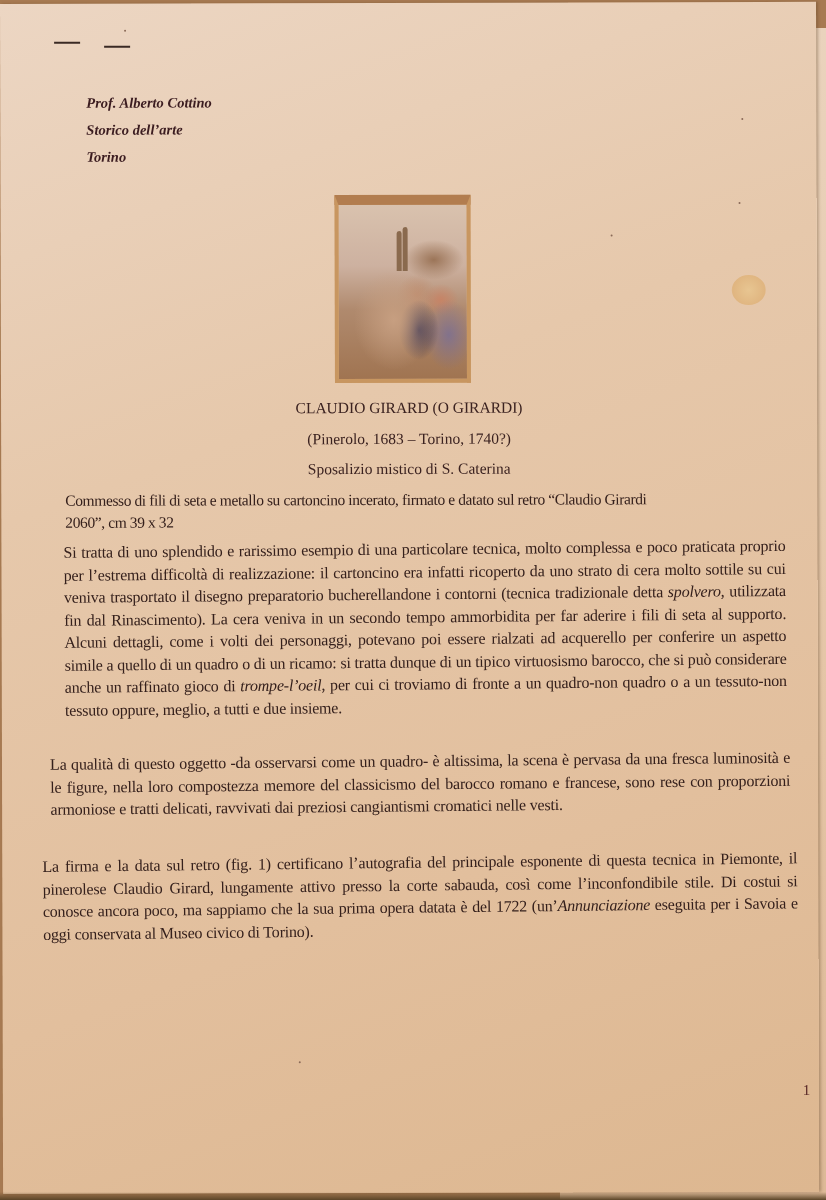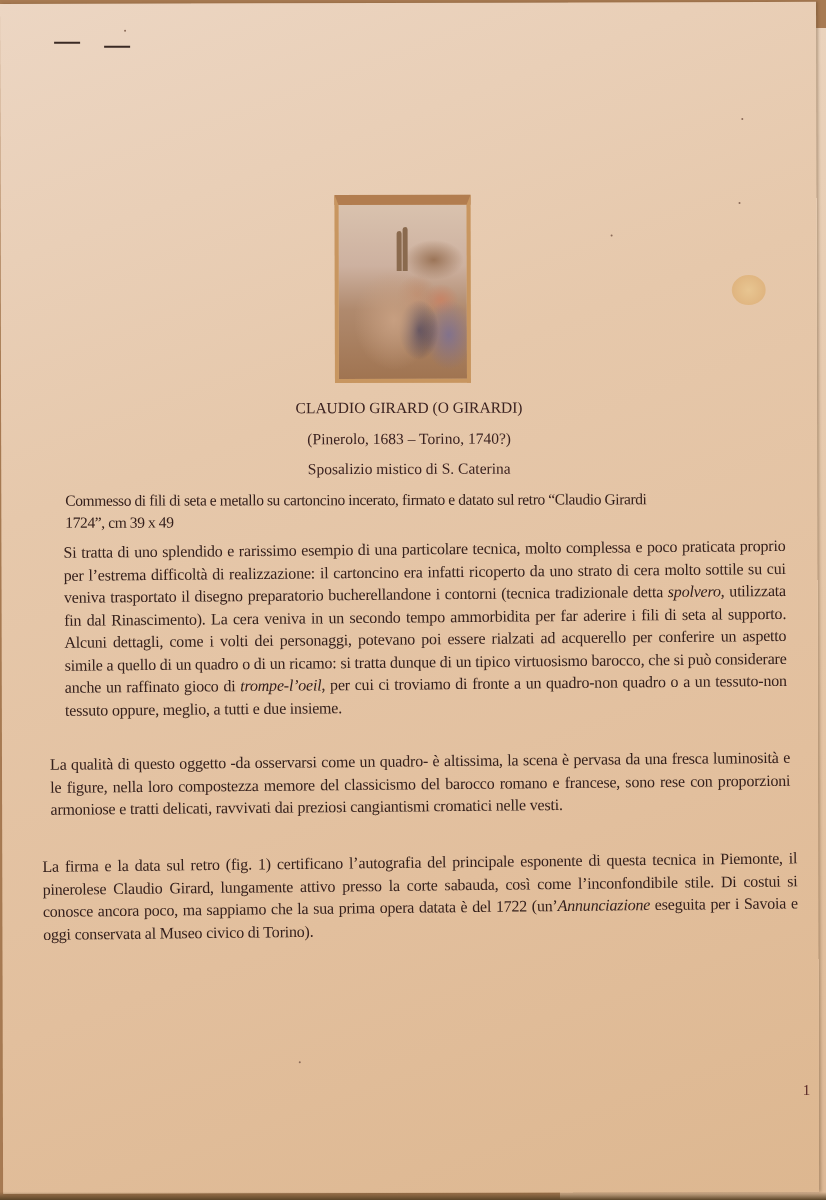--- a/index.html
+++ b/index.html
@@ -156,35 +156,40 @@
 </head>
 <body>
 
 <div class="back-sheet"></div>
 
 <div class="page">
 
   <div class="dash dash-1"></div>
   <div class="dash dash-2"></div>
 
+  <div class="letterhead">
+    <div>Prof. Alberto Cottino</div>
+    <div>Storico dell’arte</div>
+    <div>Torino</div>
+  </div>
 
   <div class="artwork">
     <div class="artwork-frame">
       <div class="artwork-cypress" style="left:58px; top:26px; height:40px;"></div>
       <div class="artwork-cypress" style="left:64px; top:22px; height:44px;"></div>
     </div>
   </div>
 
   <div class="heading-block title-author">CLAUDIO GIRARD (O GIRARDI)</div>
   <div class="heading-block title-dates">(Pinerolo, 1683 – Torino, 1740?)</div>
   <div class="heading-block title-work">Sposalizio mistico di S. Caterina</div>
 
   <div class="para para-caption">
     <span>Commesso di fili di seta e metallo su cartoncino incerato, firmato e datato sul retro “Claudio Girardi</span><br>
-    <span>1724”, cm 39 x 49</span>
+    <span>2060”, cm 39 x 32</span>
   </div>
 
   <div class="para para-1">
     <span>Si tratta di uno splendido e rarissimo esempio di una particolare tecnica, molto complessa e poco praticata proprio per l’estrema difficoltà di realizzazione: il cartoncino era infatti ricoperto da uno strato di cera molto sottile su cui veniva trasportato il disegno preparatorio bucherellandone i contorni (tecnica tradizionale detta </span><em>spolvero</em><span>, utilizzata fin dal Rinascimento). La cera veniva in un secondo tempo ammorbidita per far aderire i fili di seta al supporto. Alcuni dettagli, come i volti dei personaggi, potevano poi essere rialzati ad acquerello per conferire un aspetto simile a quello di un quadro o di un ricamo: si tratta dunque di un tipico virtuosismo barocco, che si può considerare anche un raffinato gioco di </span><em>trompe-l’oeil</em><span>, per cui ci troviamo di fronte a un quadro-non quadro o a un tessuto-non tessuto oppure, meglio, a tutti e due insieme.</span>
   </div>
 
   <div class="para para-2">
     <span>La qualità di questo oggetto -da osservarsi come un quadro- è altissima, la scena è pervasa da una fresca luminosità e le figure, nella loro compostezza memore del classicismo del barocco romano e francese, sono rese con proporzioni armoniose e tratti delicati, ravvivati dai preziosi cangiantismi cromatici nelle vesti.</span>
   </div>
 

